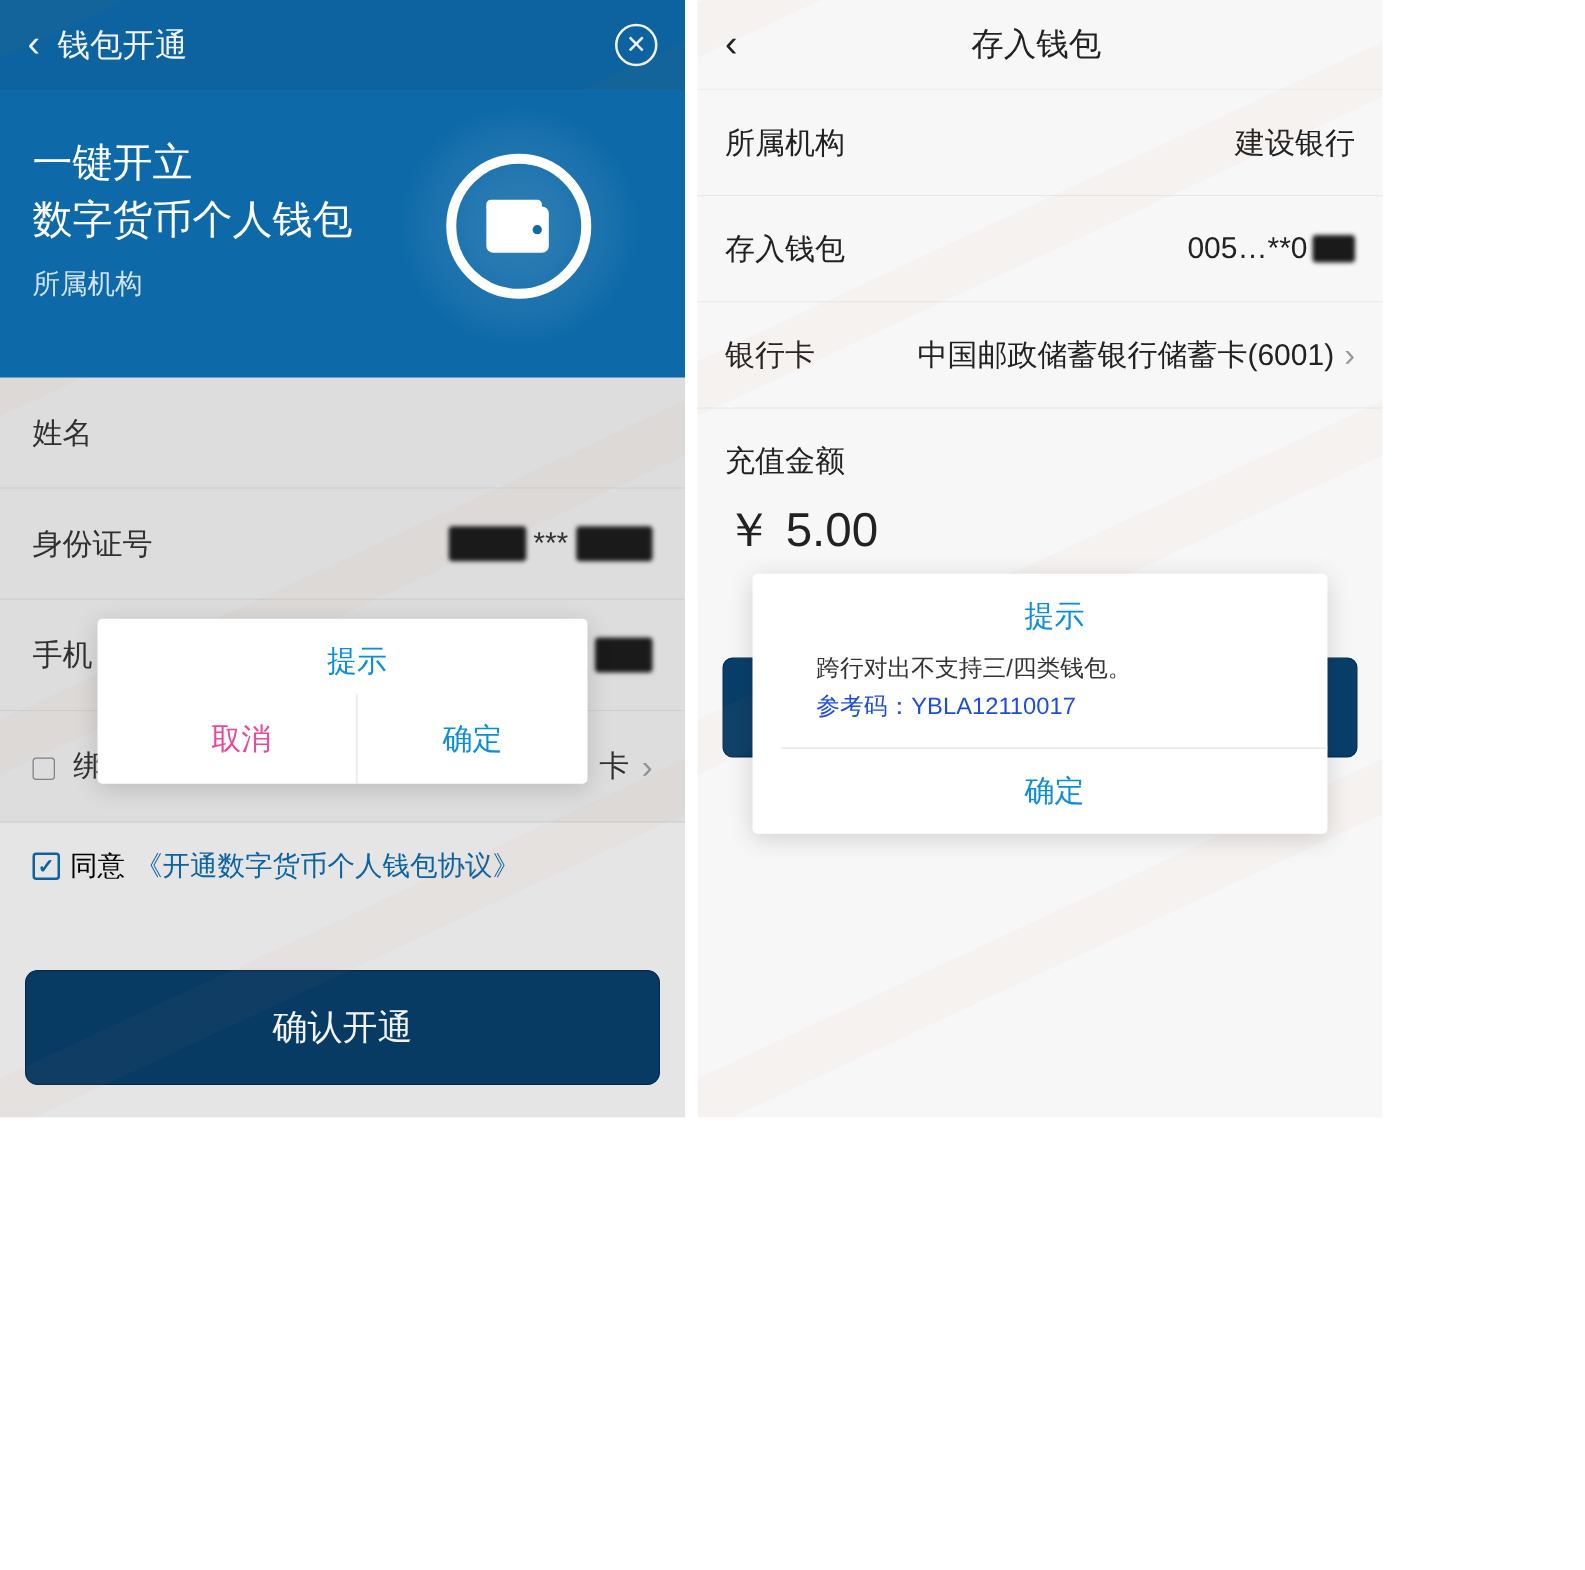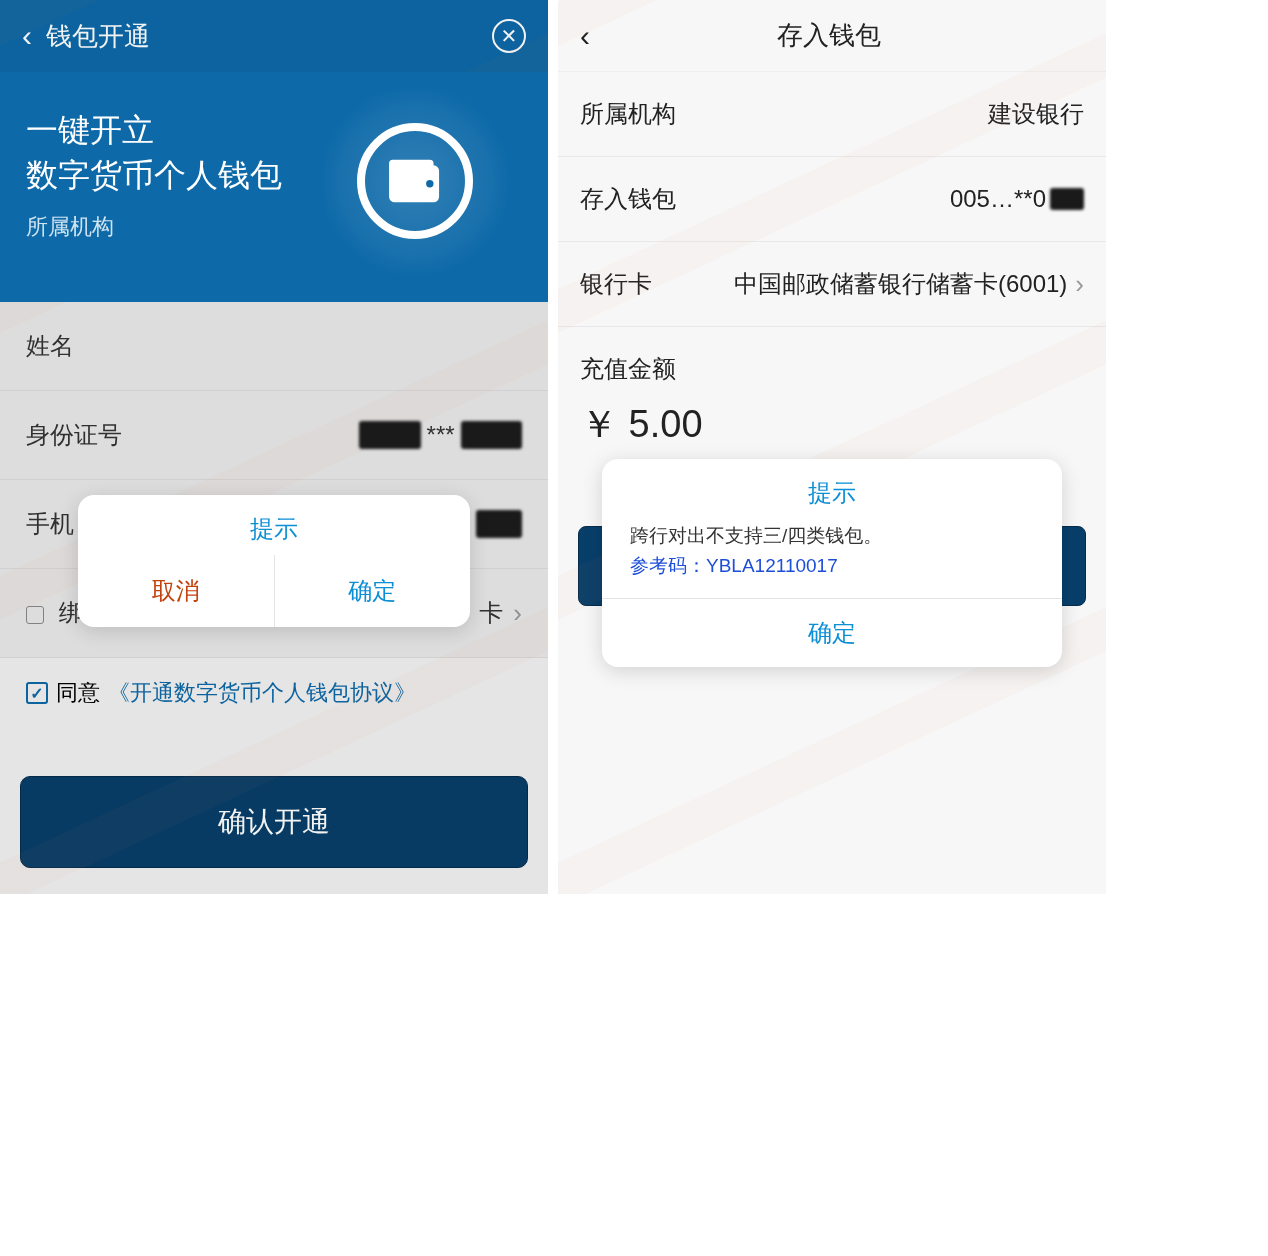--- a/index.html
+++ b/index.html
@@ -116,22 +116,23 @@
     content:"";
     position:absolute; inset:0;
     background: rgba(0,0,0,0.05);
     pointer-events:none;
   }
 
   
   .dialog {
     position: absolute;
     background: #fff;
-    border-radius: 16px;
+    border-radius: 4px;
     box-shadow: 0 4px 20px rgba(0,0,0,0.15);
+    padding-left: 23px;
   }
   .dialog-left {
     left: 78px; top: 495px; width: 392px;
   }
   .dlg-title {
     text-align: center;
     color: #0D8FD6;
     font-size: 24px;
     padding: 18px 0 10px;
   }
@@ -142,21 +143,21 @@
     padding: 6px 20px 22px;
     border-bottom: 1px solid #e4e4e4;
   }
   .dlg-btns { display: flex; }
   .dlg-btn {
     flex: 1;
     text-align: center;
     padding: 20px 0;
     font-size: 24px;
   }
-  .dlg-btn.cancel { color:#c2410c; border-right:1px solid #e4e4e4; }
+  .dlg-btn.cancel { color:#ec4899; border-right:1px solid #e4e4e4; }
   .dlg-btn.ok { color:#0D8FD6; }
 
   
   .r-topbar {
     height: 72px;
     background:#f7f7f7;
     display:flex; align-items:center;
     padding:0 22px;
     font-size:26px;
     color:#222;

